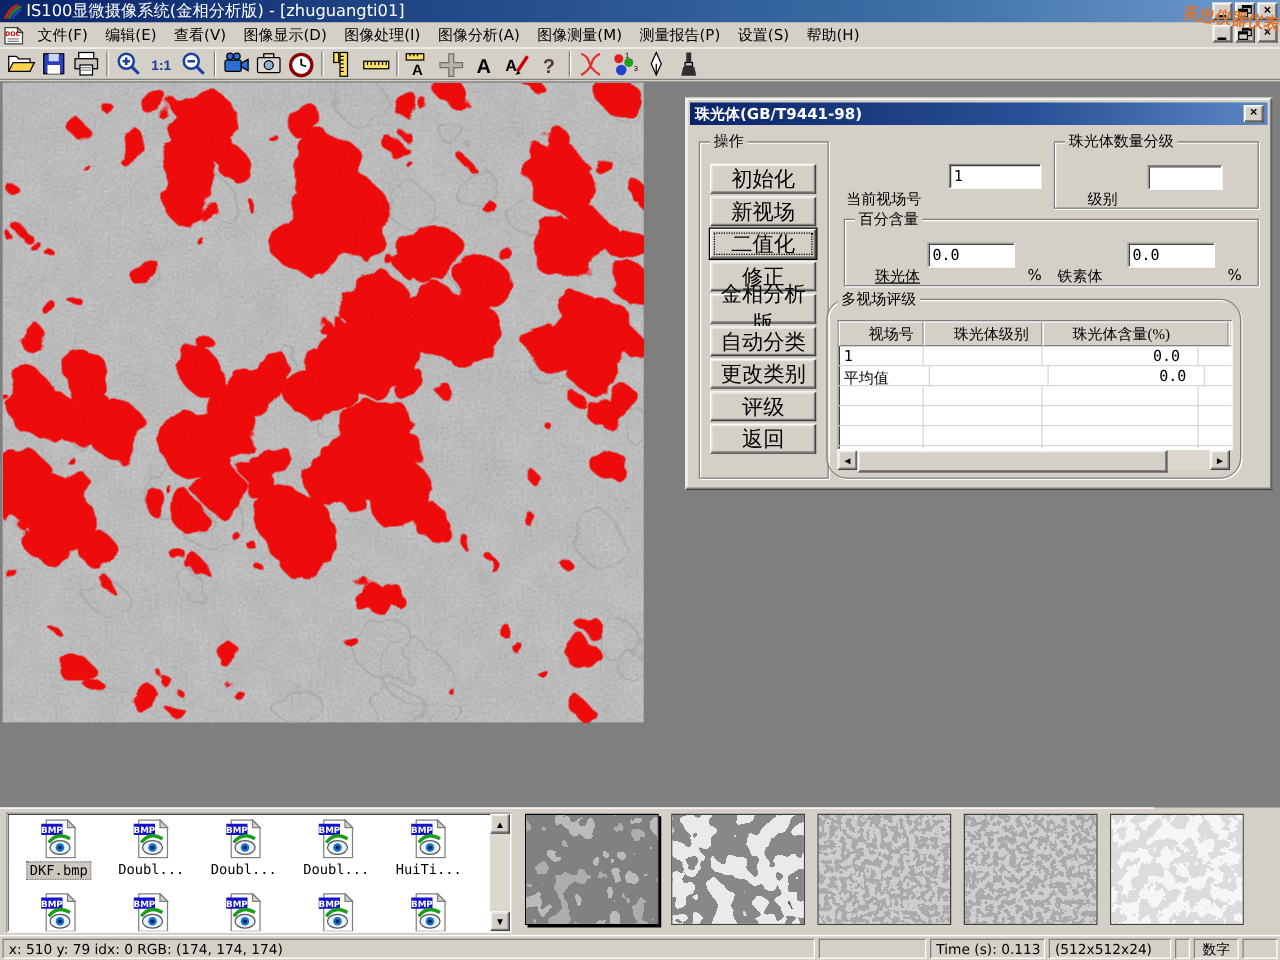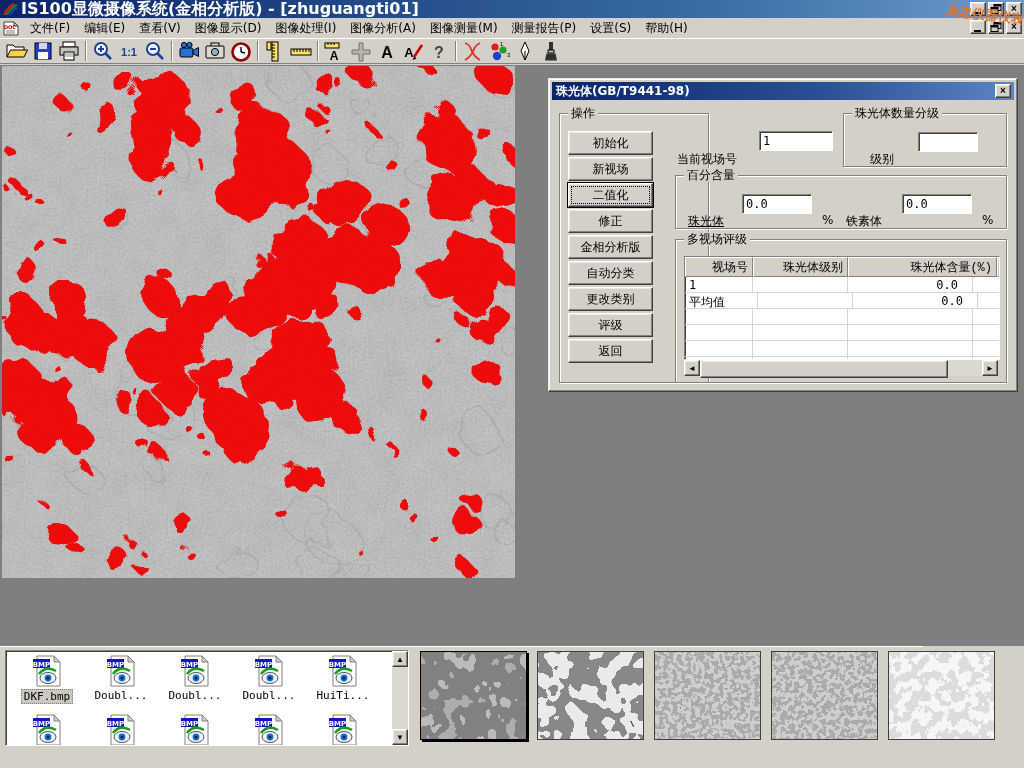--- a/index.html
+++ b/index.html
@@ -7,21 +7,21 @@
     font-family:"DejaVu Sans","Liberation Sans",sans-serif;font-size:12px;color:#000;
     -webkit-font-smoothing:none;}
   
   .raised{background:#d4d0c8;border:1px solid;border-color:#ffffff #404040 #404040 #ffffff;
     box-shadow:inset -1px -1px 0 #808080, inset 1px 1px 0 #ece9e2;}
   .groupbox{position:absolute;border:1px solid #808080;box-shadow:inset 1px 1px 0 #fff,1px 1px 0 #fff;}
   .groupbox>.legend{position:absolute;top:-8px;left:8px;background:#d4d0c8;padding:0 3px;line-height:14px;}
   
   .titlebar{position:absolute;left:0;top:0;width:1024px;height:18px;
     background:linear-gradient(to right,#0a246a,#3a6ea5 70%,#6f9bd0);display:flex;align-items:center;}
-  .titlebar .ttext{color:#fff;font-weight:bold;font-size:16px;margin-left:3px;white-space:nowrap;}
+  .titlebar .ttext{color:#fff;font-weight:normal;font-size:13px;margin-left:3px;white-space:nowrap;}
   .appicon{width:16px;height:14px;margin-left:2px;flex:0 0 auto;}
   .winbtns{position:absolute;right:2px;top:2px;display:flex;gap:2px;}
   .win-btn{width:16px;height:14px;display:flex;align-items:center;justify-content:center;padding:0;
     font-size:10px;line-height:10px;font-weight:bold;color:#000;}
   
   .menubar{position:absolute;left:0;top:18px;width:1024px;height:20px;background:#d4d0c8;
     display:flex;align-items:center;border-bottom:1px solid #ffffff;}
   .menubar .docicon{width:16px;height:15px;margin:0 4px 0 3px;}
   .menu-item{padding:2px 7px;white-space:nowrap;cursor:default;}
   .menu-winbtns{position:absolute;right:2px;top:2px;display:flex;gap:2px;}
@@ -36,38 +36,38 @@
   .micrograph{position:absolute;left:2px;top:1px;width:513px;height:512px;}
   
   .dialog{position:absolute;left:548px;top:78px;width:468px;height:312px;background:#d4d0c8;
     border:1px solid;border-color:#ece9e2 #404040 #404040 #ece9e2;
     box-shadow:inset -1px -1px 0 #808080, inset 1px 1px 0 #fff;}
   .dlg-title{position:absolute;left:3px;top:3px;right:3px;height:18px;
     background:linear-gradient(to right,#0a246a,#2a5298 60%,#5b86c2);display:flex;align-items:center;}
   .dlg-title .dtext{color:#fff;font-weight:bold;margin-left:4px;white-space:nowrap;}
   .dlg-close{position:absolute;right:3px;top:2px;}
   .op-buttons{position:absolute;left:8px;top:17px;display:flex;flex-direction:column;gap:2px;}
-  .op-btn{width:85px;height:24px;font-size:12px;font-family:inherit;display:flex;align-items:center;justify-content:center;}
+  .op-btn{width:85px;height:24px;font-size:17px;font-family:inherit;display:flex;align-items:center;justify-content:center;}
   .op-btn.focused{outline:1px solid #000;position:relative;}
   .op-btn.focused::after{content:"";position:absolute;inset:2px;border:1px dotted #000;}
   .dlabel{position:absolute;white-space:nowrap;margin-top:16px;}
   .dinput{position:absolute;height:18px;background:#fff;border:1px solid;padding:1px 3px;
     border-color:#808080 #ffffff #ffffff #808080;box-shadow:inset 1px 1px 0 #404040;
     font-family:"DejaVu Sans Mono","Liberation Mono",monospace;font-size:12px;}
   input.dinput{box-sizing:border-box;height:20px;}
   
   .mtable{position:absolute;left:8px;top:16px;width:314px;height:102px;background:#fff;overflow:hidden;
     border:1px solid;border-color:#808080 #fff #fff #808080;box-shadow:inset 1px 1px 0 #404040;}
   .trow{display:flex;height:16px;}
   .trow.head{height:20px;}
   .tcell{box-sizing:border-box;flex:0 0 auto;padding:1px 4px;white-space:nowrap;overflow:hidden;
     border-right:1px solid #d6d6d6;border-bottom:1px solid #d6d6d6;
     font-family:"DejaVu Sans Mono","Liberation Mono",monospace;}
   .trow.head .tcell{background:#d4d0c8;border:1px solid;border-color:#ffffff #808080 #808080 #ffffff;
-    text-align:right;font-family:Liberation Mono, monospace;padding-left:23px;}
+    text-align:left;font-family:Liberation Serif, serif;padding-left:23px;}
   .hscroll{position:absolute;left:8px;top:120px;width:314px;height:16px;background:#dcd8d0;display:flex;}
   .sb-btn{width:16px;height:16px;font-size:8px;display:flex;align-items:center;justify-content:center;padding:0;flex:0 0 auto;}
   .sb-thumb{height:16px;flex:0 0 auto;}
   
   .bottom{position:absolute;left:0;top:646px;width:923px;height:102px;background:#d4d0c8;border-top:1px solid #fff;}
   .filelist{position:absolute;left:5px;top:3px;width:402px;height:94px;background:#fff;overflow:hidden;
     border:1px solid;border-color:#808080 #fff #fff #808080;box-shadow:inset 1px 1px 0 #404040;}
   .filerow{display:flex;padding:4px 0 0 4px;}
   .file-item{width:74px;display:flex;flex-direction:column;align-items:center;flex:0 0 auto;}
   .file-item .fname{font-family:"DejaVu Sans Mono","Liberation Mono",monospace;font-size:11px;
@@ -548,21 +548,21 @@
   <rect width="513" height="512" filter="url(#texf)" opacity="0.06"></rect>
 </svg></div>
   </div>
 
   <div class="dialog">
     <div class="dlg-title">
       <span class="dtext">珠光体(GB/T9441-98)</span>
       <button class="raised win-btn dlg-close">×</button>
     </div>
 
-    <div class="groupbox" style="left:10px;top:34px;width:102px;height:268px;padding-left:46px;">
+    <div class="groupbox" style="left:10px;top:34px;width:102px;height:268px;">
       <span class="legend">操作</span>
       <div class="op-buttons" id="op-buttons">
           <button class="raised op-btn">初始化</button>
           <button class="raised op-btn">新视场</button>
           <button class="raised op-btn focused">二值化</button>
           <button class="raised op-btn">修正</button>
           <button class="raised op-btn">金相分析版</button>
           <button class="raised op-btn">自动分类</button>
           <button class="raised op-btn">更改类别</button>
           <button class="raised op-btn">评级</button>
@@ -574,29 +574,29 @@
     <input class="dinput" style="left: 210px; top: 52px; width: 74px;" value="1">
 
     <div class="groupbox" style="left:294px;top:34px;width:162px;height:52px;">
       <span class="legend">珠光体数量分级</span>
       <span class="dlabel" style="left:26px;top:21px;">级别</span>
       <input class="dinput" style="left: 74px; top: 18px; width: 60px;" value="">
     </div>
 
     <div class="groupbox" style="left:126px;top:96px;width:330px;height:52px;">
       <span class="legend">百分含量</span>
-      <span class="dlabel" style="left:12px;top:21px;text-decoration:underline;">珠光体</span>
+      <span class="dlabel" style="left:24px;top:21px;text-decoration:underline;">珠光体</span>
       <input class="dinput" style="left: 66px; top: 18px; width: 70px;" value="0.0">
       <span class="dlabel" style="left:146px;top:21px;">%</span>
       <span class="dlabel" style="left:170px;top:21px;">铁素体</span>
       <input class="dinput" style="left: 226px; top: 18px; width: 70px;" value="0.0">
       <span class="dlabel" style="left:306px;top:21px;">%</span>
     </div>
 
-    <div class="groupbox" style="left:126px;top:160px;width:330px;height:142px;">
+    <div class="groupbox" style="left:112px;top:160px;width:330px;height:142px;border-radius:17px;">
       <span class="legend">多视场评级</span>
       <div class="mtable" id="mtable">
           <div class="trow head">
             <div class="tcell" style="width: 68px;">视场号</div>
             <div class="tcell" style="width: 95px;">珠光体级别</div>
             <div class="tcell" style="width: 149px;">珠光体含量(%)</div>
             <div class="tcell" style="width: 90px;">铁素体含量(%)</div>
           </div>
           <div class="trow">
             <div class="tcell" style="width: 68px; border-right: 1px solid rgb(214, 214, 214);">1</div>
@@ -842,13 +842,22 @@
                 <feFuncG type="discrete" tableValues="0.82 0.92 0.72 0.95"></feFuncG>
                 <feFuncB type="discrete" tableValues="0.82 0.92 0.72 0.95"></feFuncB>
                 <feFuncA type="linear" slope="0" intercept="1"></feFuncA>
               </feComponentTransfer>
             </filter>
             <rect width="105" height="87" filter="url(#th4)"></rect>
           </svg></div>
       </div>
   </div>
 
+  <div class="statusbar">
+    <div class="st-cell" style="flex:1;">x: 510 y: 79 idx: 0 RGB: (174, 174, 174)</div>
+    <div class="st-cell" style="width:86px;"></div>
+    <div class="st-cell" style="width:92px;">Time (s): 0.113</div>
+    <div class="st-cell" style="width:98px;">(512x512x24)</div>
+    <div class="st-cell" style="width:12px;"></div>
+    <div class="st-cell" style="width:36px;text-align:center;">数字</div>
+    <div class="st-cell" style="width:28px;"></div>
+  </div>
 </div>
 
 </body></html>

